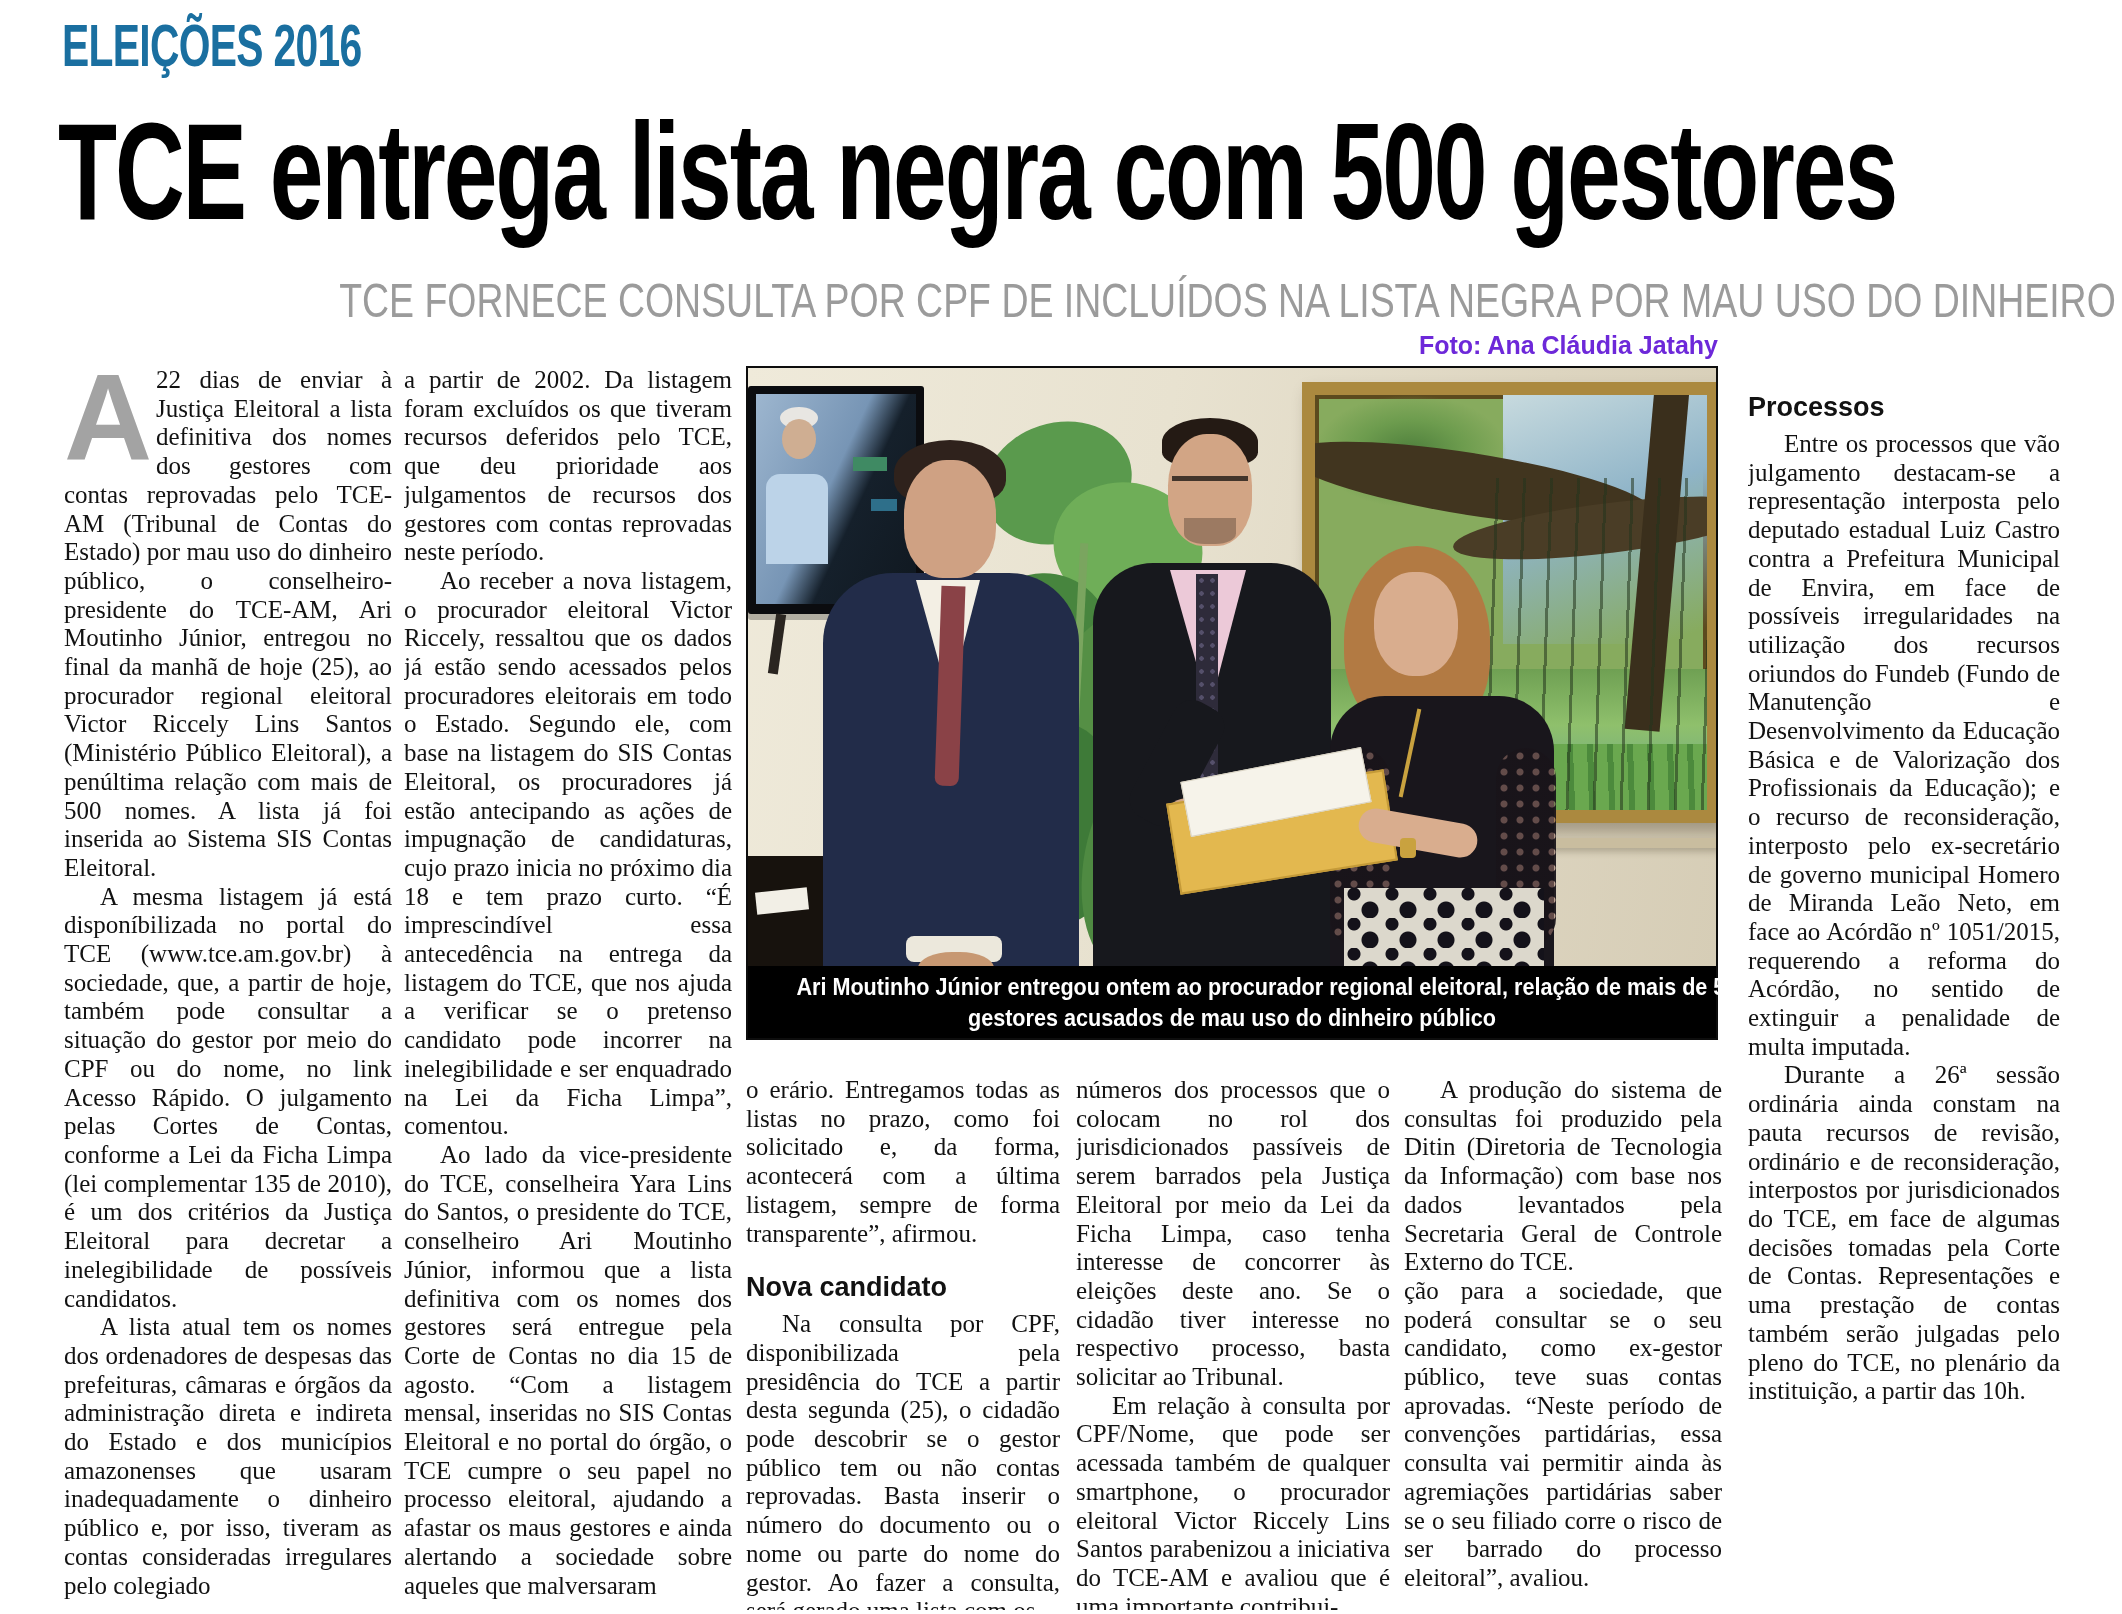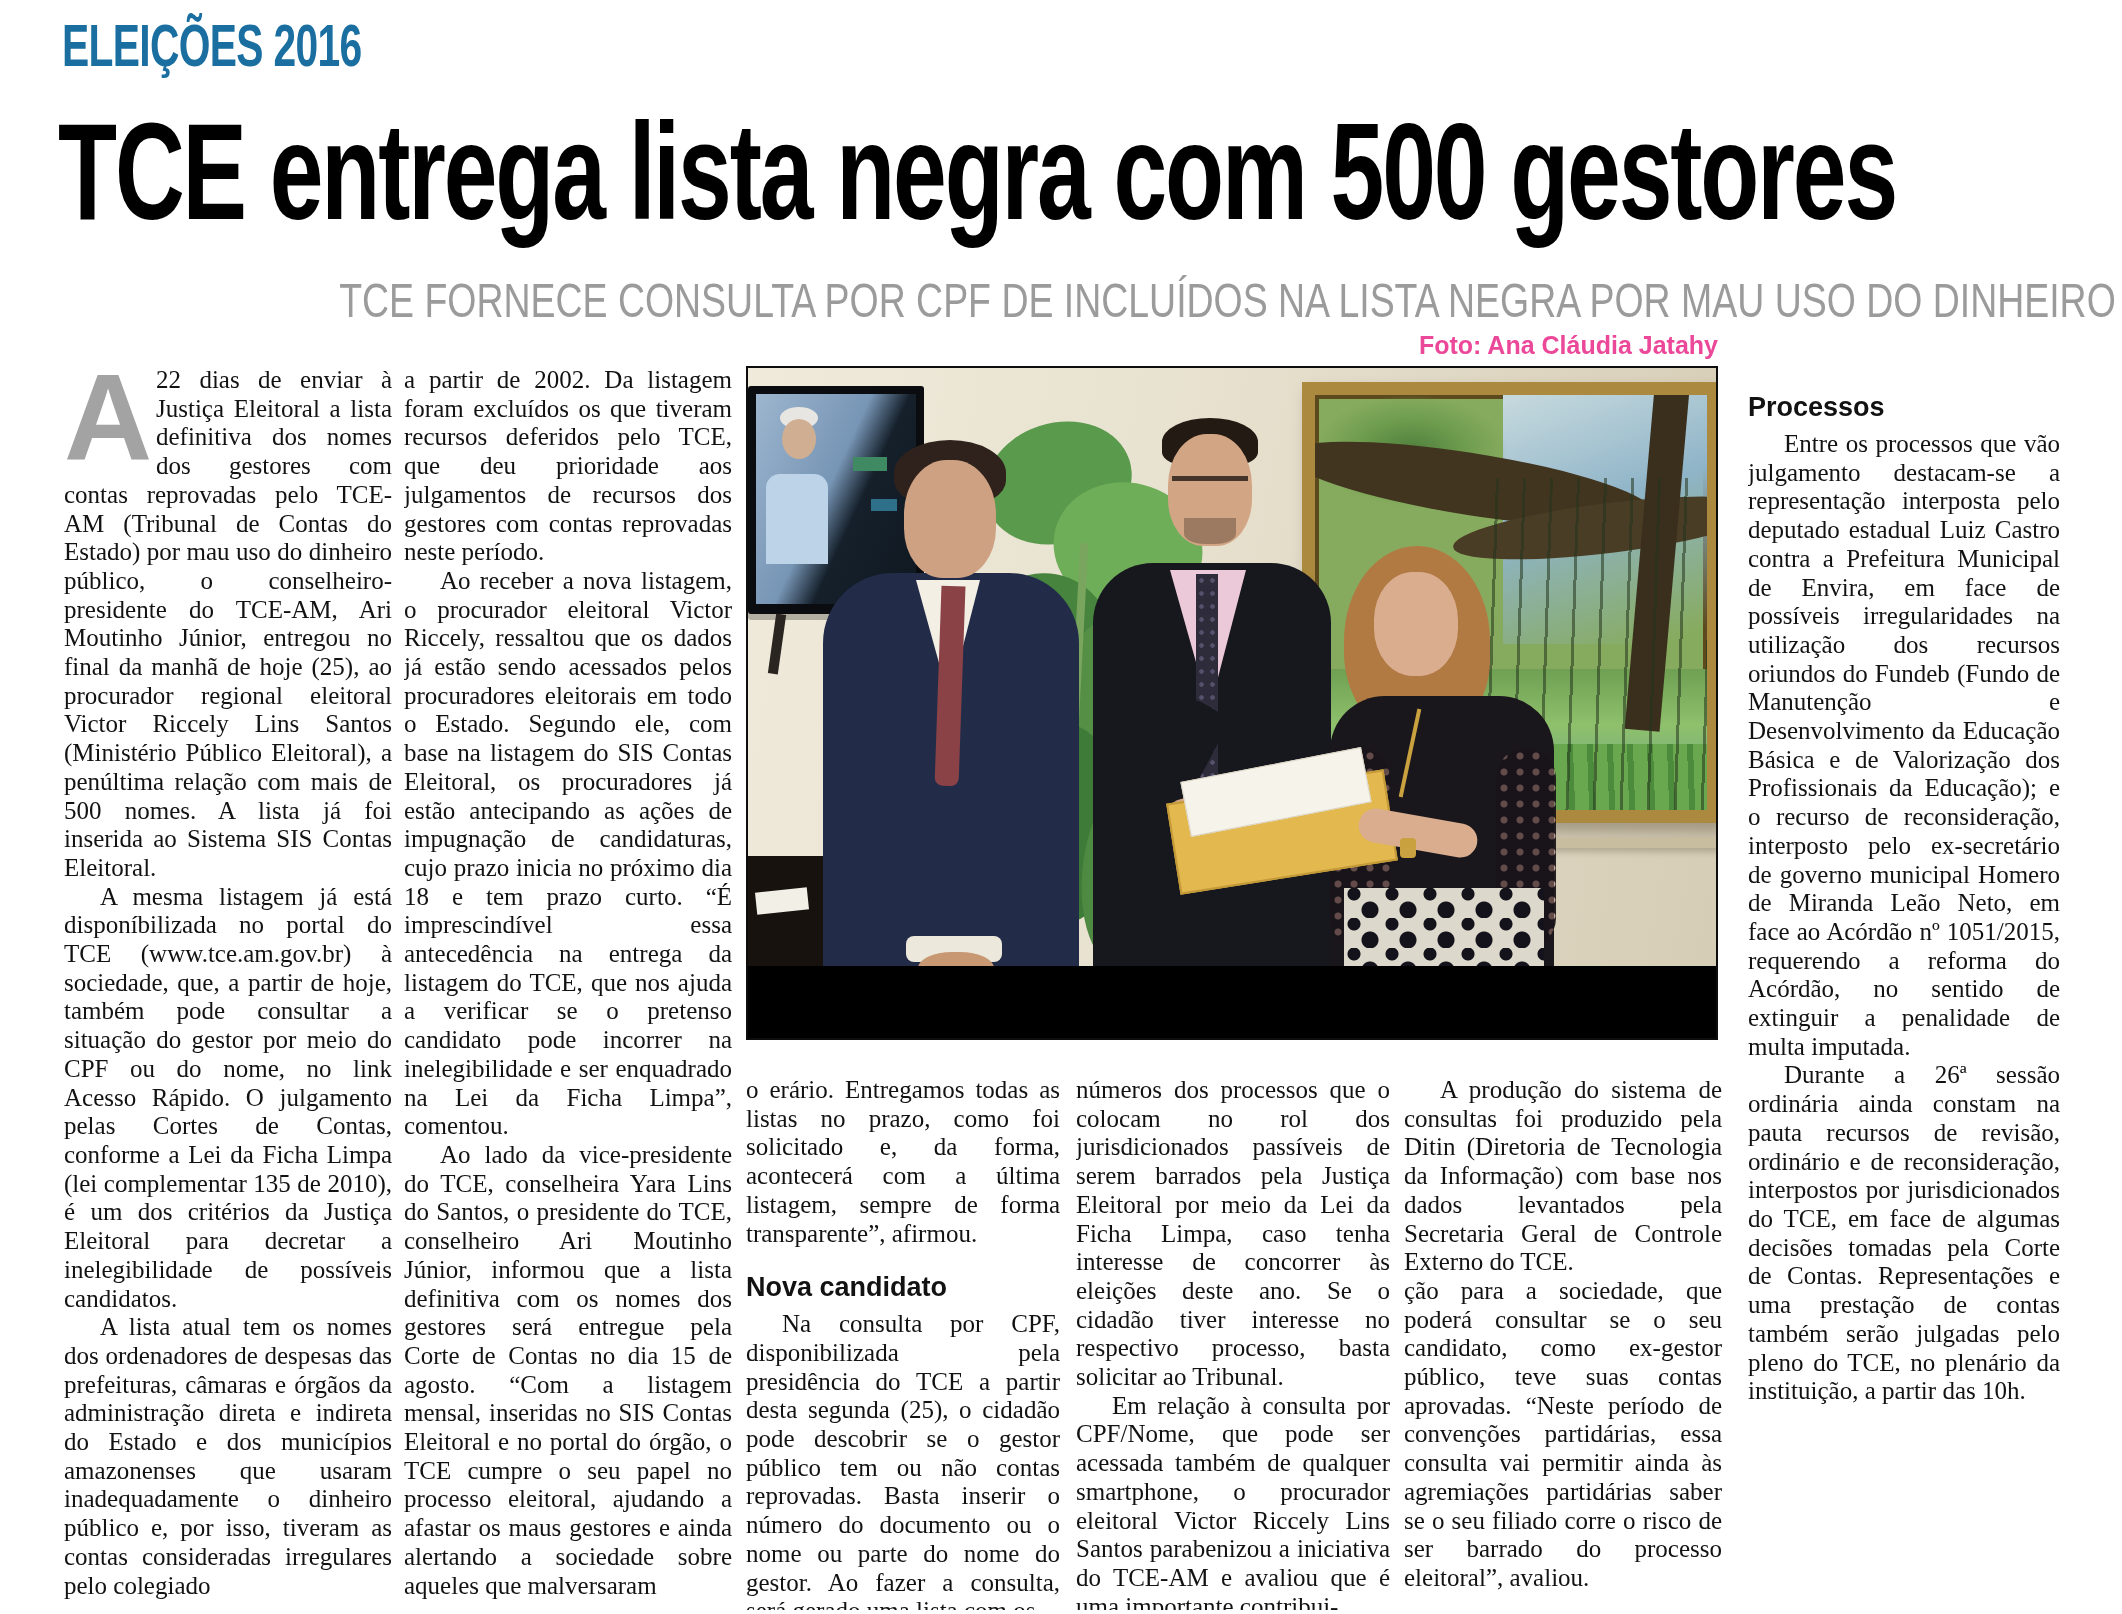--- a/index.html
+++ b/index.html
@@ -36,21 +36,21 @@
   }
   .subheadline{
     display:inline-block;font-family:"Liberation Sans",sans-serif;
     font-size:48px;line-height:50px;color:var(--subhead-gray);
     white-space:nowrap;transform:scaleX(.78);transform-origin:center top;
     letter-spacing:0px;font-weight:normal;
   }
   .photo-credit{
     position:absolute;left:746px;top:331px;width:972px;text-align:right;
     font-family:"Liberation Sans",sans-serif;font-weight:bold;font-size:25px;
-    color:#ec4899;
+    color:#6d28d9;
   }
   
   .col{
     position:absolute;top:366px;height:1244px;overflow:hidden;
     font-size:25px;line-height:28.7px;text-align:justify;
   }
   #col1{left:64px;width:328px;}
   #col2{left:404px;width:328px;}
   #col3{left:746px;width:314px;top:1076px;height:534px;}
   #col4{left:1076px;width:314px;top:1076px;height:534px;}
@@ -228,20 +228,24 @@
     <div class="woman-body"></div>
     <div class="woman-lace"></div>
     <div class="woman-lace right"></div>
     <div class="woman-necklace"></div>
     <div class="woman-skirt"></div>
     <div class="envelope"></div>
     <div class="envelope-paper"></div>
     <div class="woman-arm"></div>
     <div class="woman-watch"></div>
   </div>
+  <div class="photo-caption">
+    <span class="cap-line">Ari Moutinho Júnior entregou ontem ao procurador regional eleitoral, relação de mais de 500</span>
+    <span class="cap-line">gestores acusados de mau uso do dinheiro público</span>
+  </div>
 </div>
 
 <div id="col1" class="col">
     <p class="para"><span class="dropcap">A</span>22 dias de enviar à Justiça Eleitoral a lista definitiva dos nomes dos gestores com contas reprovadas pelo TCE-AM (Tribunal de Contas do Estado) por mau uso do dinheiro público, o conselheiro-presidente do TCE-AM, Ari Moutinho Júnior, entregou no final da manhã de hoje (25), ao procurador regional eleitoral Victor Riccely Lins Santos (Ministério Público Eleitoral), a penúltima relação com mais de 500 nomes. A lista já foi inserida ao Sistema SIS Contas Eleitoral.</p>
     <p class="para indent">A mesma listagem já está disponíbilizada no portal do TCE (www.tce.am.gov.br) à sociedade, que, a partir de hoje, também pode consultar a situação do gestor por meio do CPF ou do nome, no link Acesso Rápido. O julgamento pelas Cortes de Contas, conforme a Lei da Ficha Limpa (lei complementar 135 de 2010), é um dos critérios da Justiça Eleitoral para decretar a inelegibilidade de possíveis candidatos.</p>
     <p class="para indent">A lista atual tem os nomes dos ordenadores de despesas das prefeituras, câmaras e órgãos da administração direta e indireta do Estado e dos municípios amazonenses que usaram inadequadamente o dinheiro público e, por isso, tiveram as contas consideradas irregulares pelo colegiado</p>
   </div>
 <div id="col2" class="col">
     <p class="para">a partir de 2002. Da listagem foram excluídos os que tiveram recursos deferidos pelo TCE, que deu prioridade aos julgamentos de recursos dos gestores com contas reprovadas neste período.</p>
     <p class="para indent">Ao receber a nova listagem, o procurador eleitoral Victor Riccely, ressaltou que os dados já estão sendo acessados pelos procuradores eleitorais em todo o Estado. Segundo ele, com base na listagem do SIS Contas Eleitoral, os procuradores já estão antecipando as ações de impugnação de candidaturas, cujo prazo inicia no próximo dia 18 e tem prazo curto. “É imprescindível essa antecedência na entrega da listagem do TCE, que nos ajuda a verificar se o pretenso candidato pode incorrer na inelegibilidade e ser enquadrado na Lei da Ficha Limpa”, comentou.</p>

